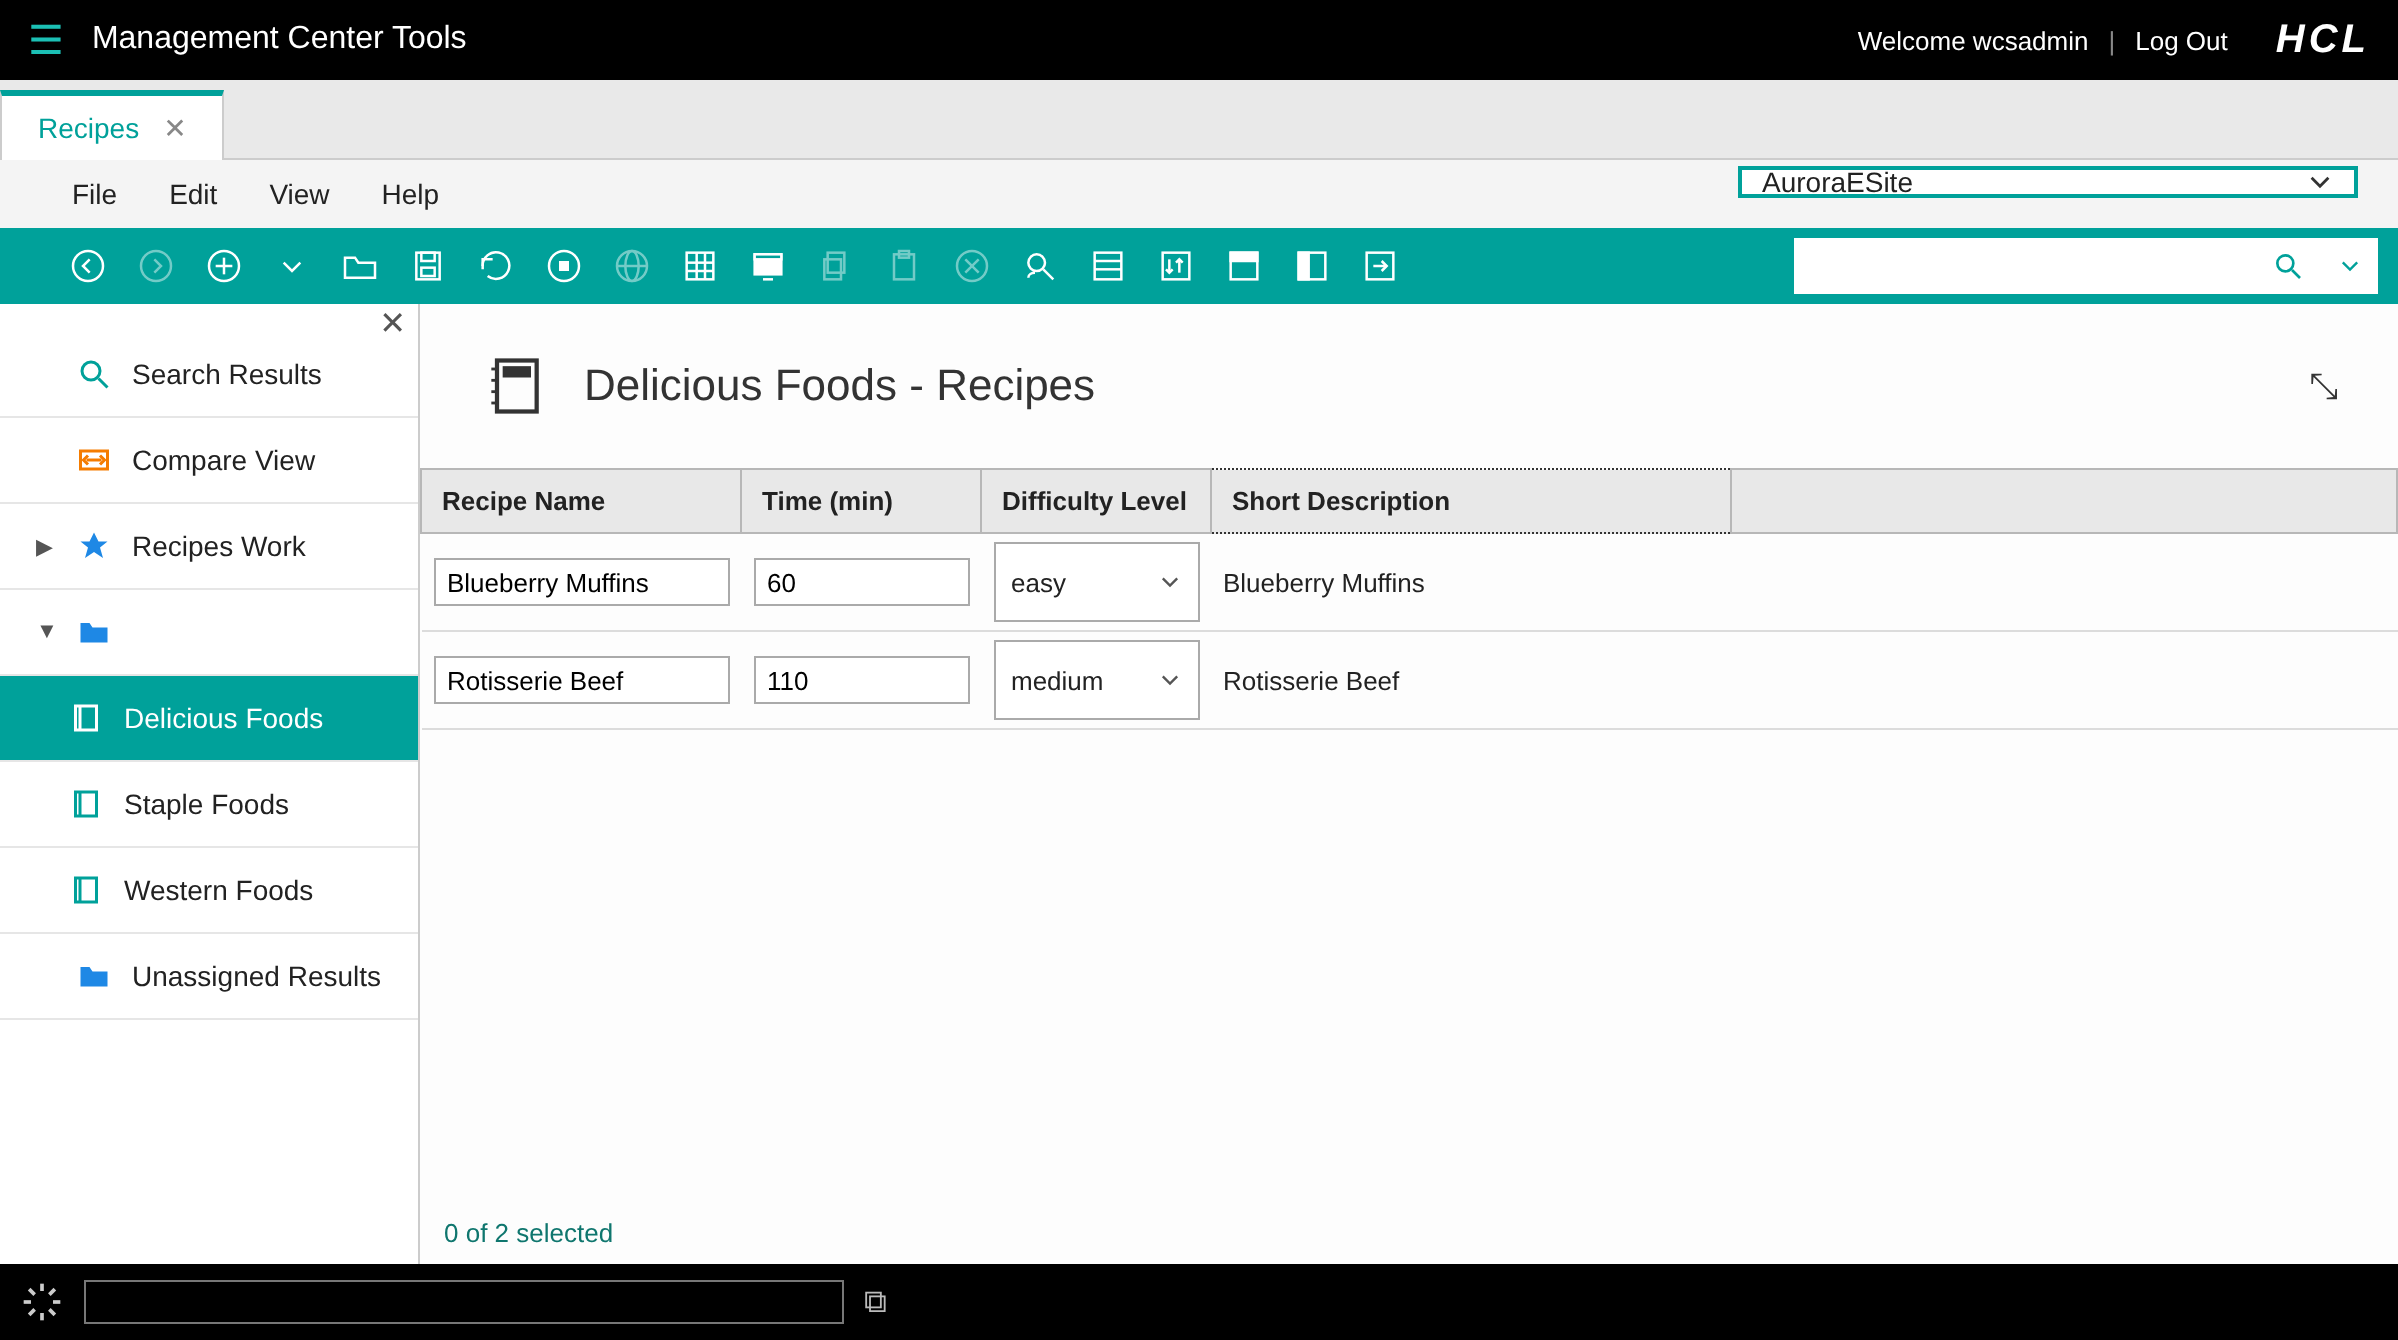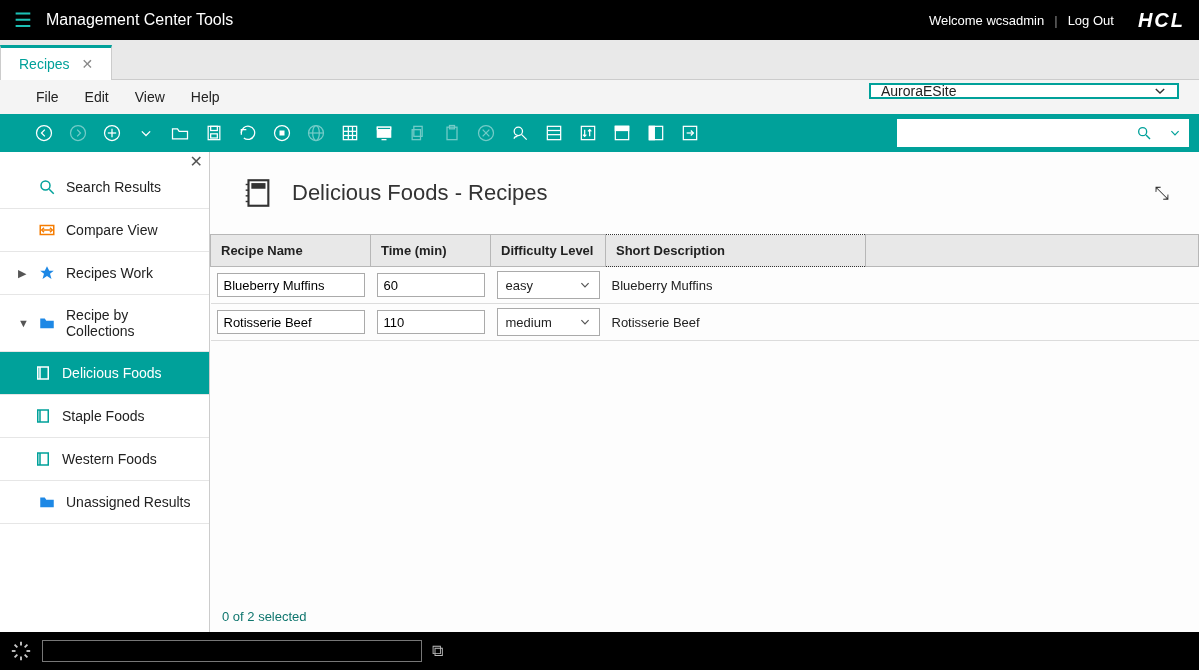--- a/index.html
+++ b/index.html
@@ -52,21 +52,21 @@
   .content-header { display:flex; align-items:center; gap:18px; padding:24px 20px 24px 30px; }
   .content-header h1 { font-size:22px; font-weight:400; color:#333; }
   .expand-icon { margin-left:auto; margin-right:10px; cursor:pointer; color:#333; font-size:18px; }
 
   
   .tbl { border-collapse:collapse; width:100%; }
   .tbl th { background:#e8e8e8; border:1px solid #b7b7b7; text-align:left; padding:8px 10px; font-weight:bold; font-size:13px; }
   .tbl th.selected { border:1px dotted #333; }
   .tbl td { border-bottom:1px solid #dcdcdc; padding:4px 6px; vertical-align:middle; }
   .cell-input { width:100%; height:24px; border:1px solid #aaa; padding:0 6px; font-size:13px; background:#fff; }
-  .cell-select { width:100%; height:28px; border:1px solid #aaa; background:#fff; display:flex; align-items:center; justify-content:space-between; padding:0 8px; font-size:13px; cursor:pointer; }
+  .cell-select { width:100%; height:40px; border:1px solid #aaa; background:#fff; display:flex; align-items:center; justify-content:space-between; padding:0 8px; font-size:13px; cursor:pointer; }
   .cell-select svg { width:12px; height:12px; }
   .col-name { width:160px; }
   .col-time { width:120px; }
   .col-diff { width:115px; }
   .col-desc { width:260px; }
 
   .status-row { padding:8px 12px; color:#0f766e; font-size:13px; }
 
   
   .bottombar { position:fixed; left:0; bottom:0; width:1199px; height:38px; background:#000; display:flex; align-items:center; padding:0 10px; gap:10px; }
@@ -290,21 +290,20 @@
           <polygon points="12,3 15,9 21,9 16,13 18,20 12,16 6,20 8,13 3,9 9,9" fill="#1e88e5"></polygon>
         </svg>
       <span>Recipes Work</span>
     </div>
 
     <div class="side-item">
       <span class="caret">▼</span>
       <svg class="icon16" viewBox="0 0 24 24">
           <path d="M3 6h6l2 3h10v10H3z" fill="#1e88e5"></path>
         </svg>
-      <span>Recipe by Collections</span>
     </div>
 
     <div class="side-item side-sub active">
       <svg class="icon16" viewBox="0 0 24 24">
           <rect x="5" y="4" width="14" height="16" fill="none" stroke="#fff" stroke-width="2"></rect>
           <line x1="8" y1="4" x2="8" y2="20" stroke="#fff" stroke-width="2"></line>
         </svg>
       <span>Delicious Foods</span>
     </div>
 

